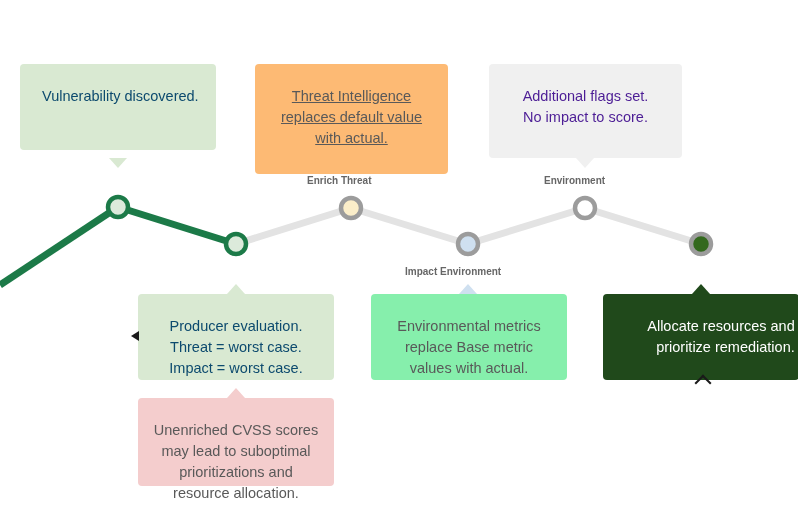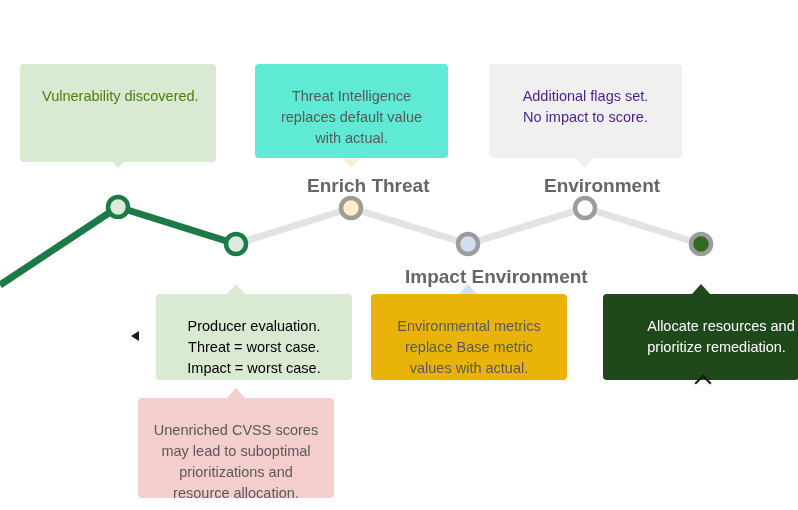--- a/index.html
+++ b/index.html
@@ -51,21 +51,21 @@
   .tail.down {
     border-left: 9px solid transparent;
     border-right: 9px solid transparent;
   }
   .tail.up {
     border-left: 9px solid transparent;
     border-right: 9px solid transparent;
   }
   .node-label {
     position: absolute;
-    font-size: 19px;
+    font-size: 10px;
     font-weight: bold;
     color: #666666;
     white-space: nowrap;
     z-index: 4;
   }
   .mini-arrow {
     position: absolute;
     width: 0;
     height: 0;
     z-index: 5;
@@ -95,53 +95,53 @@
       </g>
   </svg>
 
   <div id="node-labels-layer">
       <div class="node-label" style="left: 307px; top: 175px; color: rgb(102, 102, 102);">Enrich Threat</div>
       <div class="node-label" style="left: 544px; top: 175px; color: rgb(102, 102, 102);">Environment</div>
       <div class="node-label" style="left: 405px; top: 266px; color: rgb(102, 102, 102);">Impact Environment</div>
     </div>
 
   <div id="callouts-layer">
-      <div class="callout" style="left: 20px; top: 64px; width: 196px; height: 98px; background: rgb(217, 233, 210); color: #4d7c0f; justify-content: flex-start; padding-left: 22px;">
+      <div class="callout" style="left: 20px; top: 64px; width: 196px; height: 86px; background: rgb(217, 233, 210); color: #0c4a6e; justify-content: flex-start; padding-left: 22px;">
         <span class="txt" style="text-align: left;">Vulnerability discovered.</span>
       </div>
       <div class="tail down" style="left: 109px; top: 158px; border-top: 10px solid rgb(217, 233, 210);"></div>
-      <div class="callout" style="left: 255px; top: 64px; width: 193px; height: 94px; background: #5eead4; color: rgb(89, 89, 89);">
+      <div class="callout" style="left: 255px; top: 64px; width: 193px; height: 110px; background: #fdba74; color: rgb(89, 89, 89); text-decoration: underline;">
         <span class="txt" style="text-align: center;">Threat Intelligence
 replaces default value
 with actual.</span>
       </div>
       <div class="tail down" style="left: 342px; top: 158px; border-top: 10px solid rgb(252, 238, 205);"></div>
       <div class="callout" style="left: 489px; top: 64px; width: 193px; height: 94px; background: rgb(240, 240, 240); color: #4c1d95;">
         <span class="txt" style="text-align: center;">Additional flags set.
 No impact to score.</span>
       </div>
       <div class="tail down" style="left: 576px; top: 158px; border-top: 10px solid rgb(240, 240, 240);"></div>
-      <div class="callout" style="left: 156px; top: 294px; width: 196px; height: 86px; background: rgb(217, 233, 210); color: #000000;">
+      <div class="callout" style="left: 138px; top: 294px; width: 196px; height: 86px; background: rgb(217, 233, 210); color: #0c4a6e;">
         <span class="txt" style="text-align: center;">Producer evaluation.
 Threat = worst case.
 Impact = worst case.</span>
       </div>
       <div class="tail up" style="left: 227px; top: 284px; border-bottom: 10px solid rgb(217, 233, 210);"></div>
-      <div class="callout" style="left: 371px; top: 294px; width: 196px; height: 86px; background: #eab308; color: rgb(89, 89, 89);">
+      <div class="callout" style="left: 371px; top: 294px; width: 196px; height: 86px; background: #86efac; color: rgb(89, 89, 89);">
         <span class="txt" style="text-align: center;">Environmental metrics
 replace Base metric
 values with actual.</span>
       </div>
       <div class="tail up" style="left: 459px; top: 284px; border-bottom: 10px solid rgb(207, 224, 240);"></div>
       <div class="callout" style="left: 603px; top: 294px; width: 196px; height: 86px; background: rgb(32, 73, 27); color: rgb(255, 255, 255);">
-        <span class="txt" style="text-align: left; margin-left: 40px;">Allocate resources and
+        <span class="txt" style="text-align: right; margin-left: 40px;">Allocate resources and
 prioritize remediation.</span>
       </div>
       <div class="tail up" style="left: 692px; top: 284px; border-bottom: 10px solid rgb(32, 73, 27);"></div>
-      <div class="callout" style="left: 138px; top: 398px; width: 196px; height: 100px; background: rgb(244, 205, 205); color: rgb(89, 89, 89);">
+      <div class="callout" style="left: 138px; top: 398px; width: 196px; height: 88px; background: rgb(244, 205, 205); color: rgb(89, 89, 89);">
         <span class="txt" style="text-align: center;">Unenriched CVSS scores
 may lead to suboptimal
 prioritizations and
 resource allocation.</span>
       </div>
       <div class="tail up" style="left: 227px; top: 388px; border-bottom: 10px solid rgb(244, 205, 205);"></div>
     </div>
 
   <div class="mini-arrow" id="mini-arrow-left" style="left:131px; top:331px; border-top:5px solid transparent; border-bottom:5px solid transparent; border-right:8px solid #1a1a1a;"></div>
   <div class="mini-arrow" id="mini-arrow-up" style="left:697px; top:377px; width:10px; height:10px; border-top:2px solid #1a1a1a; border-right:2px solid #1a1a1a; transform:rotate(-45deg);"></div>

